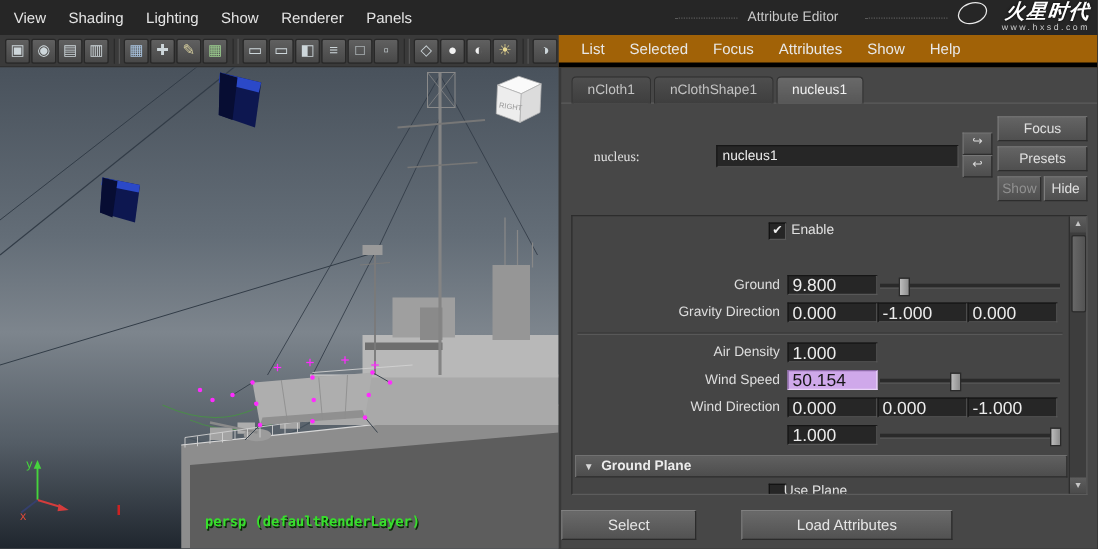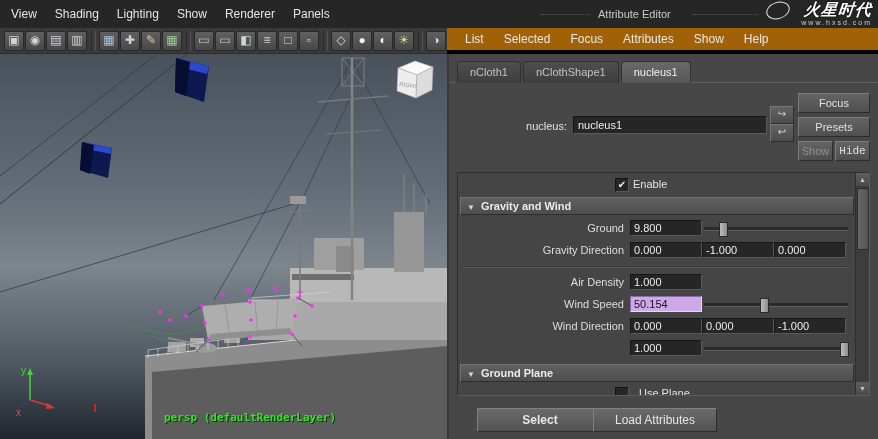--- a/index.html
+++ b/index.html
@@ -30,38 +30,38 @@
   .viewport svg{position:absolute;left:0;top:0;}
   .hud{position:absolute;left:115px;top:357px;width:270px;text-align:center;font:bold 11px "DejaVu Sans Mono",monospace;color:#37e02c;text-shadow:1px 1px 0 #0a2a06;}
 
   
   .ae{position:absolute;left:447px;top:54px;width:431px;height:385px;background:#474747;border-left:2px solid #383838;box-sizing:border-box;}
   .tabs{position:absolute;left:8px;top:7px;display:flex;gap:2px;}
   .tab{height:21px;line-height:21px;padding:0 12px;font-size:11px;color:#c2c2c2;background:linear-gradient(#4e4e4e,#3e3e3e);border:1px solid #313131;border-bottom:none;border-radius:4px 4px 0 0;cursor:pointer;}
   .tab.active{background:linear-gradient(#696969,#575757);color:#f0f0f0;}
   .tabline{position:absolute;left:0;top:28px;width:100%;border-top:1px solid #5c5c5c;}
 
-  .nlabel{position:absolute;left:26px;top:66px;width:92px;text-align:right;font-size:11px;color:#e0e0e0;}
+  .nlabel{position:absolute;left:26px;top:66px;width:92px;text-align:left;font-size:11px;color:#e0e0e0;font-family:Liberation Serif, serif;}
   .nfield{position:absolute;left:124px;top:62px;width:184px;height:16px;background:#262626;border:1px solid;border-color:#171717 #5a5a5a #5a5a5a #171717;color:#ececec;font-size:11px;padding:0 4px;font-family:inherit;}
   .connbtn{position:absolute;left:321px;width:22px;height:16px;background:linear-gradient(#636363,#4d4d4d);border:1px solid;border-color:#777 #2d2d2d #2d2d2d #777;color:#d8d8d8;font-size:10px;line-height:14px;text-align:center;cursor:pointer;}
 
   .sbtn{position:absolute;height:20px;background:linear-gradient(#646464,#4f4f4f);border:1px solid;border-color:#7c7c7c #2d2d2d #2d2d2d #7c7c7c;font-size:11px;color:#e0e0e0;text-align:center;line-height:19px;cursor:pointer;box-sizing:border-box;}
   .sbtn.dim{color:#909090;}
 
   .frame{position:absolute;left:8px;top:118px;width:413px;height:224px;background:#454545;border:1px solid;border-color:#2d2d2d #5c5c5c #5c5c5c #2d2d2d;overflow:hidden;box-sizing:border-box;}
   .scroll{position:absolute;right:0;top:0;width:13px;height:100%;background:#3d3d3d;border-left:1px solid #2e2e2e;}
   .sarrow{position:absolute;left:0;width:13px;height:13px;background:linear-gradient(#5e5e5e,#4a4a4a);color:#c6c6c6;font-size:7px;text-align:center;line-height:13px;cursor:pointer;}
   .sthumb{position:absolute;left:1px;top:15px;width:10px;height:60px;background:linear-gradient(90deg,#686868,#535353);border:1px solid #2c2c2c;border-radius:2px;cursor:pointer;}
 
   .headerbar{position:absolute;left:2px;width:394px;height:18px;background:linear-gradient(#606060,#4d4d4d);border:1px solid;border-color:#717171 #2e2e2e #2e2e2e #717171;font-size:11px;font-weight:bold;color:#ececec;line-height:17px;box-sizing:border-box;cursor:pointer;}
   .headerbar .tri{display:inline-block;margin:0 6px 0 6px;font-size:8px;color:#d8d8d8;}
 
   .prow{position:absolute;left:0;width:398px;height:20px;}
   .plbl{position:absolute;left:0;top:2px;width:166px;text-align:right;font-size:11px;color:#dedede;}
-  .pfield{position:absolute;top:0;width:64px;height:14px;background:#262626;border:1px solid;border-color:#161616 #585858 #585858 #161616;color:#ececec;font-size:11px;padding:0 3px;font-family:inherit;}
+  .pfield{position:absolute;top:0;width:64px;height:14px;background:#262626;border:1px solid;border-color:#161616 #585858 #585858 #161616;color:#ececec;font-size:14px;padding:0 3px;font-family:inherit;}
   .pfield.hl{background:#cfa8ea;color:#161616;border-color:#8d6aa8 #ead4f8 #ead4f8 #8d6aa8;}
   .slider{position:absolute;left:246px;top:7px;width:144px;height:3px;background:#2a2a2a;border-bottom:1px solid #5f5f5f;cursor:pointer;}
   .handle{position:absolute;top:-5px;width:7px;height:13px;background:linear-gradient(90deg,#bdbdbd,#8d8d8d);border:1px solid #2a2a2a;cursor:pointer;}
   .pdivider{position:absolute;left:4px;width:388px;height:0;border-top:1px solid #373737;border-bottom:1px solid #585858;}
 
   .cb{position:absolute;width:12px;height:12px;background:#262626;border:1px solid;border-color:#131313 #585858 #585858 #131313;color:#f2f2f2;font-size:10px;line-height:11px;text-align:center;cursor:pointer;}
   .cblbl{position:absolute;font-size:11px;color:#e2e2e2;}
 
   .bbtn{position:absolute;top:354px;height:24px;background:linear-gradient(#6a6a6a,#525252);border:1px solid;border-color:#808080 #2b2b2b #2b2b2b #808080;font-size:12px;color:#e6e6e6;text-align:center;line-height:22px;cursor:pointer;box-sizing:border-box;}
 </style>
@@ -280,30 +280,27 @@
     </div>
 
     <div class="nlabel">nucleus:</div>
     <input class="nfield" value="nucleus1" style="">
     <div class="connbtn" style="top:52px;">↪</div>
     <div class="connbtn" style="top:70px;">↩</div>
 
     <div class="sbtn" style="left:349px;top:39px;width:72px;">Focus</div>
     <div class="sbtn" style="left:349px;top:63px;width:72px;">Presets</div>
     <div class="sbtn dim" style="left:349px;top:87px;width:35px;">Show</div>
-    <div class="sbtn" style="left:386px;top:87px;width:35px;font-family:Liberation Mono, monospace;">Hide</div>
+    <div class="sbtn" style="left:386px;top:87px;width:35px;">Hide</div>
 
     <div class="frame">
 
       <div class="cb" style="left:157px;top:5px;">✔</div>
       <div class="cblbl" style="left:175px;top:5px;">Enable</div>
 
-      <div class="headerbar" style="top:24px;">
-        <span class="tri">▼</span><span>Gravity and Wind</span>
-      </div>
 
       <div class="prow" style="top:47px;">
         <span class="plbl">Ground</span>
         <input class="pfield" style="left: 172px;" value="9.800">
         <div class="slider">
             <div class="handle" style="left:15px;"></div>
           </div>
       </div>
 
       <div class="prow" style="top:69px;">
@@ -340,26 +337,26 @@
         <div class="slider">
             <div class="handle" style="left:136px;"></div>
           </div>
       </div>
 
       <div class="headerbar" style="top:191px;">
         <span class="tri">▼</span><span>Ground Plane</span>
       </div>
 
       <div class="cb" style="left:157px;top:214px;"></div>
-      <div class="cblbl" style="left:181px;top:214px;">Use Plane</div>
+      <div class="cblbl" style="left:169px;top:214px;">Use Plane</div>
 
       <div class="scroll">
         <div class="sarrow" style="top:0;">▲</div>
         <div class="sthumb"></div>
         <div class="sarrow" style="bottom:0;">▼</div>
       </div>
     </div>
 
-    <div class="bbtn" style="left:28px;width:126px;font-weight:bold;">Select</div>
-    <div class="bbtn" style="left:144px;width:124px;">Load Attributes</div>
+    <div class="bbtn" style="left:0;width:108px;">Select</div>
+    <div class="bbtn" style="left:144px;width:169px;">Load Attributes</div>
   </div>
 
 </div>
 
 </body></html>

